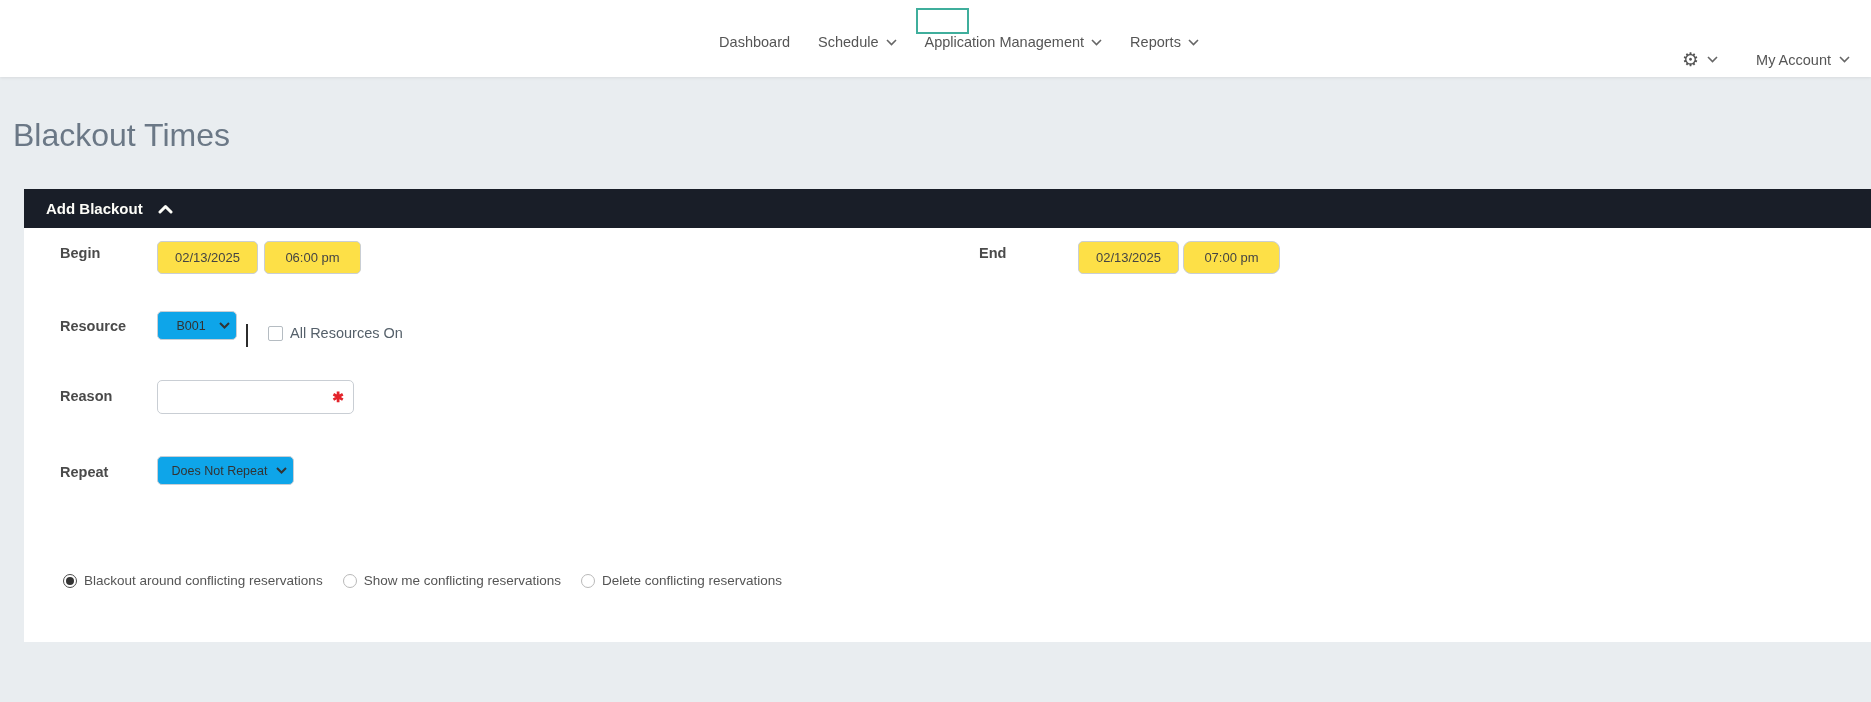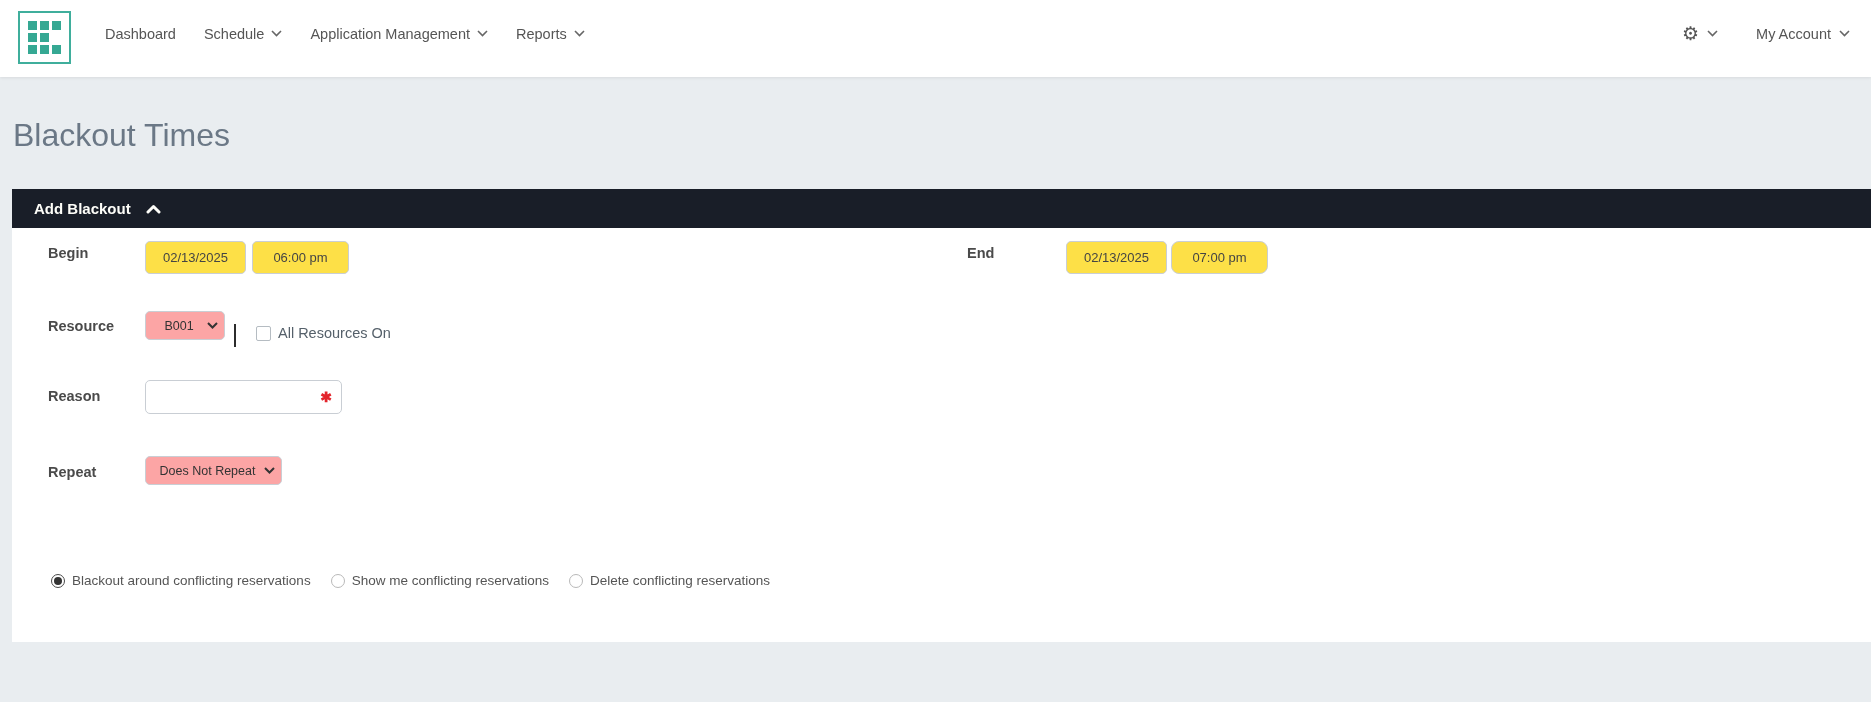--- a/index.html
+++ b/index.html
@@ -2,21 +2,21 @@
 <html><head>
 <meta charset="utf-8">
 <style>
   * { margin:0; padding:0; box-sizing:border-box; }
   html,body { width:1871px; height:702px; overflow:hidden; }
   body { background:#e9edf0; font-family:"Liberation Sans", sans-serif; color:#444; }
 
   
   .nav {
     height:77px; background:#ffffff; display:flex; align-items:center;
-    padding:0 21px 10px 18px; box-shadow:0 1px 3px rgba(0,0,0,0.08);
+    padding:0 21px 10px 34px; box-shadow:0 1px 3px rgba(0,0,0,0.08);flex-direction:column;
   }
   .logo {
     width:53px; height:53px; border:2px solid #3fae9c; background:#fff;
     display:grid; grid-template-columns:repeat(3,1fr); gap:3px; padding:8px;
     margin-top:8px; cursor:pointer;
   }
   .logo i { background:#35a893; display:block; }
   .logo i.hide { visibility:hidden; }
   .menu { display:flex; align-items:center; gap:28px; margin-left:34px; list-style:none; }
   .menu-item {
@@ -31,21 +31,21 @@
   .gear-glyph { font-size:19px; line-height:1; color:#555; }
   .chev { width:11px; height:7px; display:inline-block; }
   .chev polyline { fill:none; stroke:#666; stroke-width:1.6; }
 
   
   .page-title {
     margin:40px 0 35px 13px; font-size:32px; font-weight:400; color:#6b7886;
   }
 
   
-  .panel { margin-left:12px; }
+  .panel { margin-left:24px; }
   .panel-header {
     height:39px; background:#191e28; color:#fdfdf8; display:flex; align-items:center;
     padding-left:22px; font-size:15px; font-weight:700; cursor:pointer;
   }
   .panel-header svg { margin-left:15px; }
 
   .form-area { position:relative; height:414px; background:#fff; }
   .lbl { position:absolute; font-size:14.5px; font-weight:600; color:#4a4a4a; white-space:nowrap; }
 
   .txt {
@@ -59,21 +59,21 @@
   #lbl-end   { left:955px; top:17px; }
   #inp-end-date { left:1054px; top:13px; width:101px; }
   #inp-end-time { left:1159px; top:13px; width:97px;border-radius:8px; }
 
   #lbl-resource { left:36px; top:90px; }
   .sel-wrap { position:absolute; }
   #sel-resource-wrap { left:133px; top:83px; width:80px; height:29px; }
   #sel-repeat-wrap   { left:133px; top:228px; width:137px; height:29px; }
   .sel-wrap select {
     width:100%; height:100%; appearance:none; -webkit-appearance:none;
-    border:1px solid #c9ced4; border-radius:5px; background:#fca5a5;
+    border:1px solid #c9ced4; border-radius:5px; background:#0ea5e9;
     font-family:"Liberation Sans", sans-serif; font-size:12.5px; color:#333;
     padding:0 20px 0 8px; text-align:center; text-align-last:center; outline:none; cursor:pointer;
   }
   .sel-wrap .sel-chev { position:absolute; right:7px; top:11px; pointer-events:none; }
   .sel-wrap .sel-chev polyline { fill:none; stroke:#333; stroke-width:2; }
 
   .pipe { position:absolute; left:222px; top:96px; width:2px; height:23px; background:#2c2c2c; }
 
   .cb {
     position:absolute; left:244px; top:98px; width:15px; height:15px;

